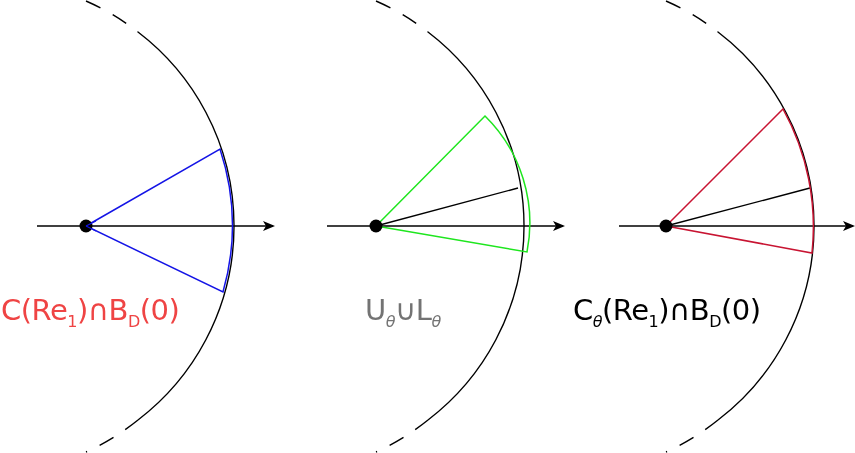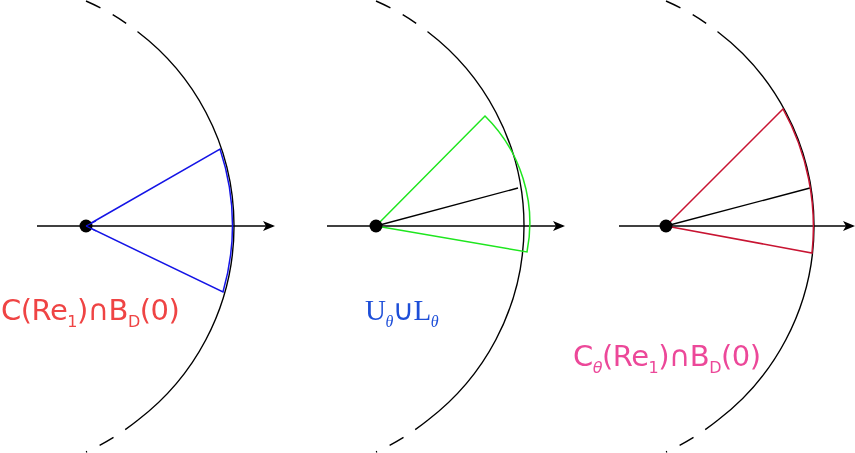--- a/index.html
+++ b/index.html
@@ -55,19 +55,19 @@
     <line x1="666" y1="226" x2="810" y2="188" stroke="#000" stroke-width="1.4"></line>
     <path d="M666,226 L783,109 A244,244 0 0 1 812,253 Z" fill="none" stroke="#c81432" stroke-width="1.5"></path>
     <circle cx="666" cy="226" r="6.5" fill="#000"></circle>
   </g>
 </svg>
 
 <div class="label" style="left:1px; top:296px; color:#ef4444;">
   <span>C(Re</span><sub>1</sub><span>)∩B</span><sub>D</sub><span>(0)</span>
 </div>
 
-<div class="label" style="left:365px; top:296px; color:#1d4ed8;font-family:Liberation Serif, serif;">
+<div class="label" style="left:365px; top:296px; color:#737373;">
   <span>U</span><sub class="theta">θ</sub><span>∪L</span><sub class="theta">θ</sub>
 </div>
 
-<div class="label" style="left:573px; top:296px; color:#ec4899;margin-top:46px;">
+<div class="label" style="left:573px; top:296px; color:#000000;">
   <span>C</span><sub class="theta">θ</sub><span>(Re</span><sub>1</sub><span>)∩B</span><sub>D</sub><span>(0)</span>
 </div>
 
 </body></html>

